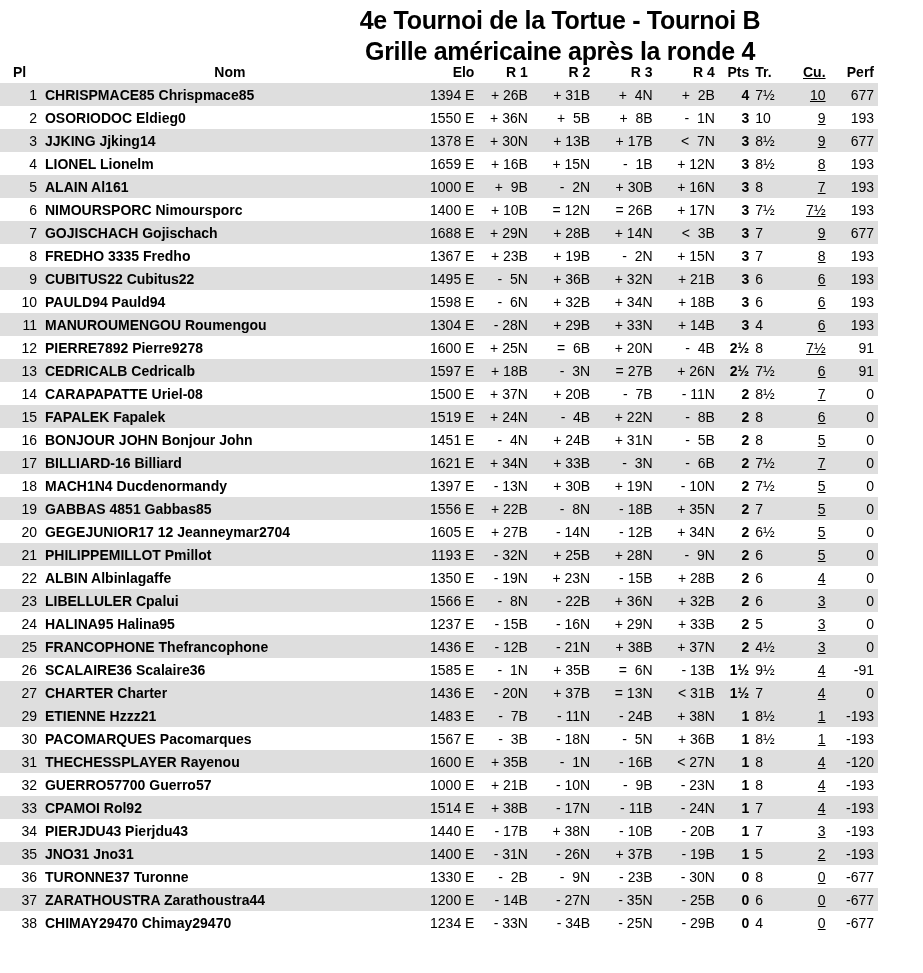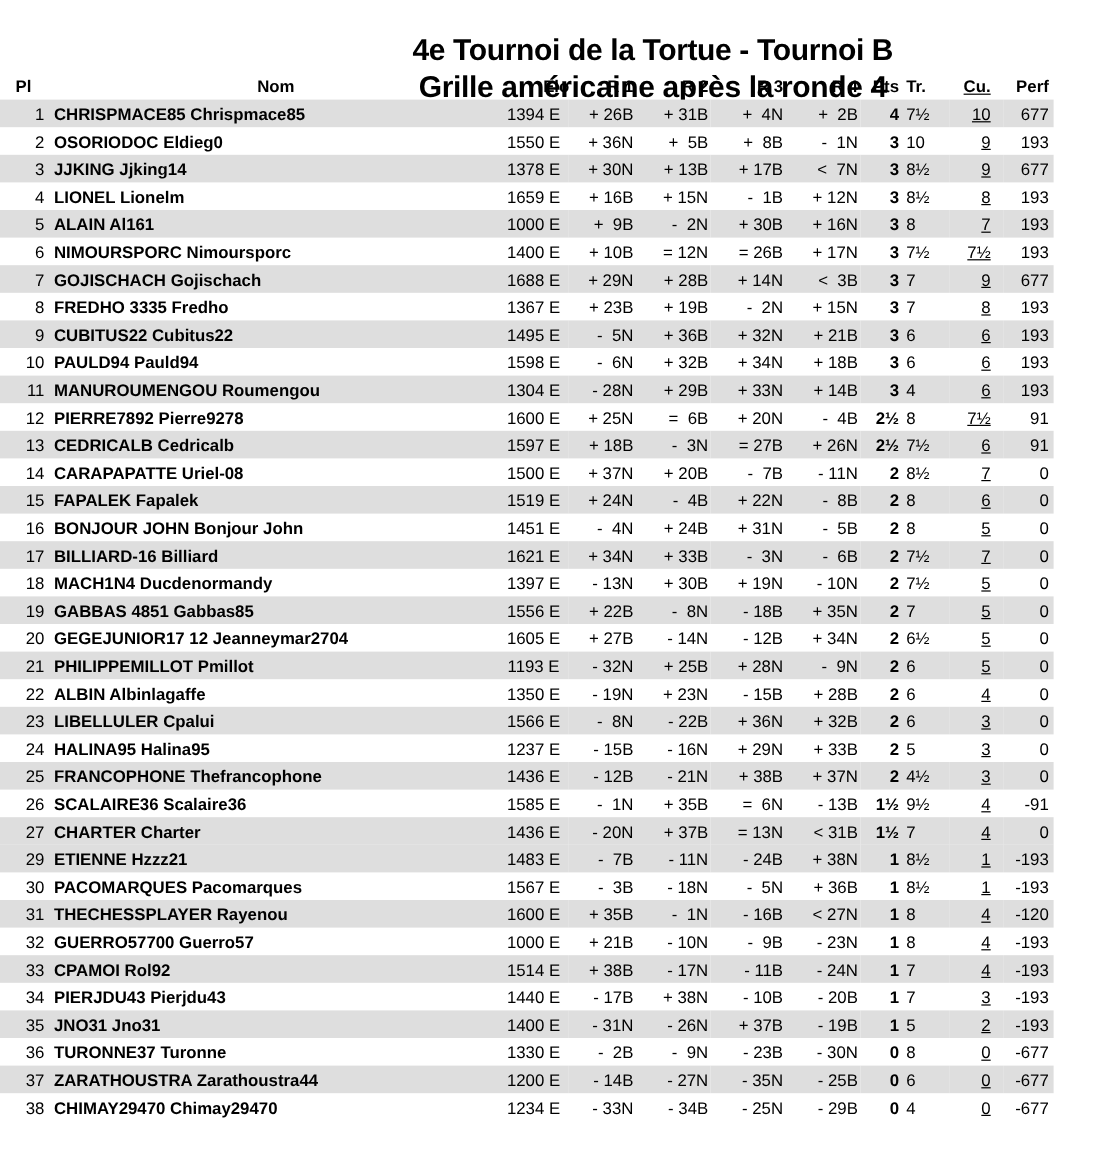--- a/index.html
+++ b/index.html
@@ -1,28 +1,28 @@
 <!DOCTYPE html>
 <html><head>
 <meta charset="utf-8">
 <style>
   html, body { margin: 0; padding: 0; background: #ffffff; }
   body { width: 923px; height: 973px; overflow: hidden; font-family: "Liberation Sans", sans-serif; color: #000; position: relative; }
-  .title { position: absolute; left: 184px; width: 720px; text-align: center; font-weight: bold; font-size: 25px; letter-spacing: -0.3px; margin-top: 22px; }
+  .title { position: absolute; left: 200px; width: 720px; text-align: center; font-weight: bold; font-size: 25px; letter-spacing: -0.3px; }
   .t1 { top: 6px; }
   .t2 { top: 37px; }
   table { position: absolute; top: 60px; left: 0; width: 878px; border-collapse: collapse; font-size: 14px; }
   th { font-weight: bold; height: 23px; padding: 0; font-size: 14px; }
   td { height: 23px; padding: 0; white-space: pre; }
   tr.odd td { background: #dedede; }
   .c-pl { width: 40px; text-align: right; padding-right: 8px; }
   th.c-pl { text-align: left; padding-left: 13px; padding-right: 0; width: 35px; }
   .c-name { width: 390px; text-align: left; font-weight: bold; }
   th.c-name { font-weight: bold; }
-  .c-elo { width: 62px; text-align: center; }
+  .c-elo { width: 62px; text-align: right; }
   th.c-elo { text-align: right; padding-left: 12px; width: 50px; }
   .c-r { width: 64px; text-align: right; padding-right: 2px; }
   .c-r1 { width: 56px; }
   .c-pts { width: 34px; text-align: right; padding-right: 6px; font-weight: bold; }
   th.c-pts { font-weight: bold; }
   .c-tr { width: 32px; text-align: left; padding-right: 6px; }
   .c-cu { width: 36px; text-align: right; padding-right: 10px; text-decoration: underline; }
   .c-perf { width: 40px; text-align: right; padding-right: 4px; }
 </style>
 </head>

